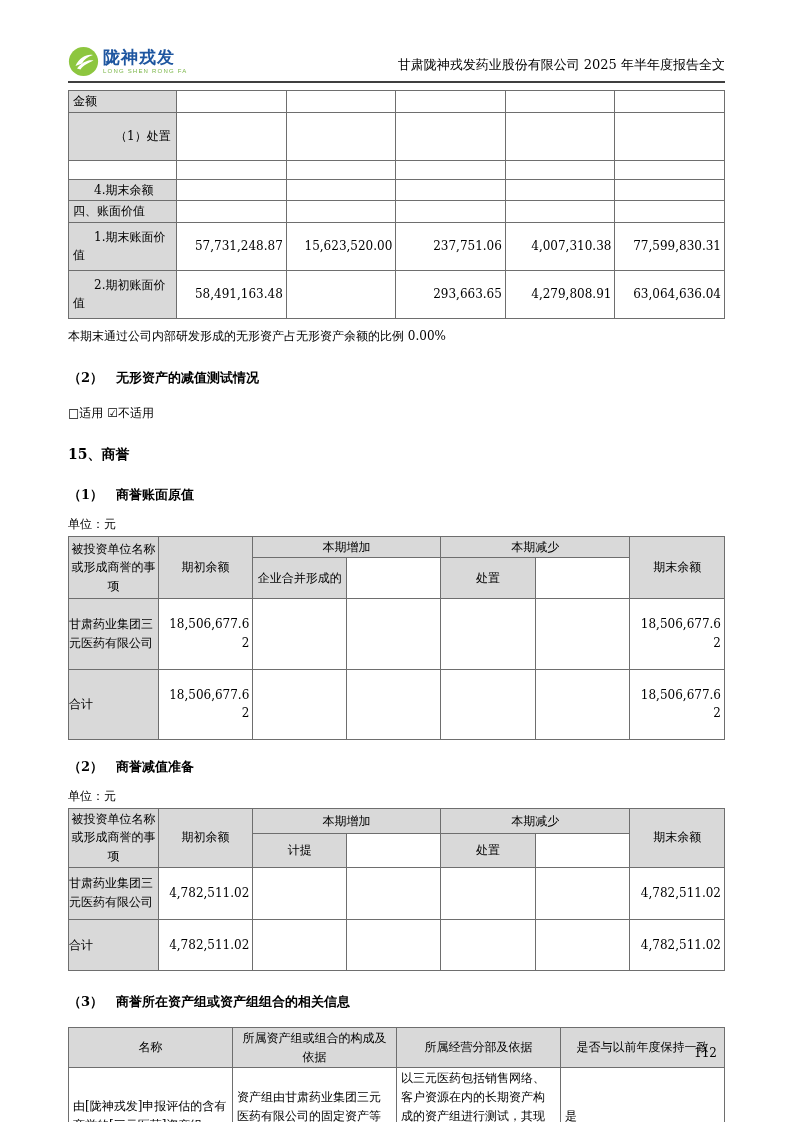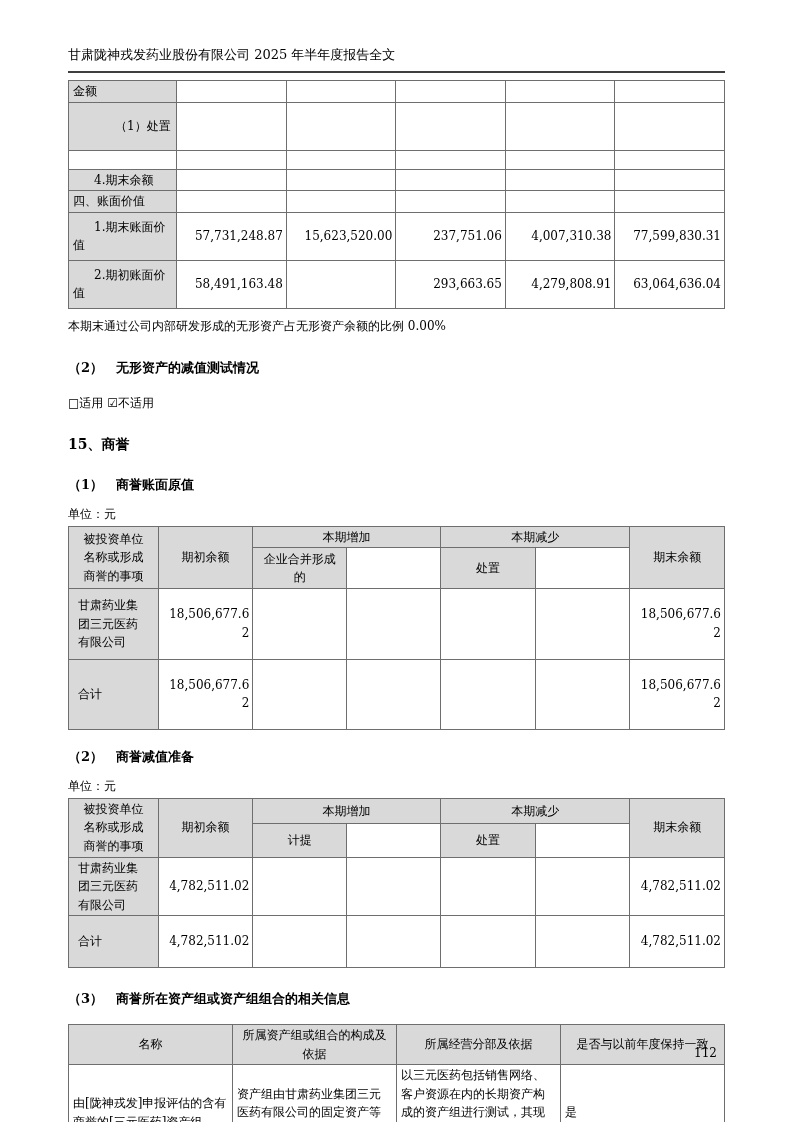--- a/index.html
+++ b/index.html
@@ -30,21 +30,21 @@
   .g   { background:#d9d9d9; }
   .num { text-align:right; word-break:break-all; padding:1px 3px; }
   .ctr { text-align:center; }
   .lbl { text-align:left; }
 
   
   .t1 .ind1 { text-indent:21px; }
   .t1 .ind2 { text-indent:42px; }
   .r19 td { height:19px; }  .r40 td { height:48px; }
   
-  .t7 td { padding:1px 9px; }
+  .t7 td { padding:1px 0; }
   .t7 td.num { padding:16px 3px; }
   .r21 td { height:21px; }  .r41 td { height:41px; }
   .r62 td { height:62px; }  .r42h td { height:40px; }
   .r28 td { height:28px; }  .r52 td { height:52px; }  .r22 td { height:22px; }
   
   .r36 td { height:36px; }  .r88 td { height:88px; }
 
   .note  { font-size:12px; margin-top:9px; }
   h3.sub { font-size:13px; font-weight:bold; margin-top:24px; font-family:inherit; }
   h3.sub.tight { margin-top:18px; }
@@ -53,20 +53,33 @@
   .unit  { font-size:12px; text-align:left; margin-top:12px; margin-bottom:3px; }
 
   .pagenum { position:absolute; right:76px; bottom:62px; font-size:12px; }
 </style>
 </head>
 <body>
 
 <div class="page">
 
   <div class="hdr">
+    <div class="logo">
+      <span>
+        <svg width="31" height="31" viewBox="0 0 31 31">
+          <circle cx="15.5" cy="15.5" r="14.6" fill="#8dc63f"></circle>
+          <path d="M7.5 20 C11.5 10.5, 20 7.5, 25 9 C19.5 11, 16 13.5, 14 17.5 Z" fill="#ffffff"></path>
+          <path d="M9 22.5 C14 16, 20.5 13.5, 25.5 14.5 C20 17, 15 19.5, 12.5 23.5 Z" fill="#ffffff"></path>
+        </svg>
+      </span>
+      <span class="brand-txt">
+        <span class="brand-cn">陇神戎发</span>
+        <span class="brand-en">LONG SHEN RONG FA</span>
+      </span>
+    </div>
     <div class="doc-title">甘肃陇神戎发药业股份有限公司 2025 年半年度报告全文</div>
   </div>
 
   <table class="t1" style="margin-top:7px;border-radius:13px;">
     <colgroup>
         <col style="width:16.5%">
         <col style="width:16.7%">
         <col style="width:16.7%">
         <col style="width:16.7%">
         <col style="width:16.7%">

